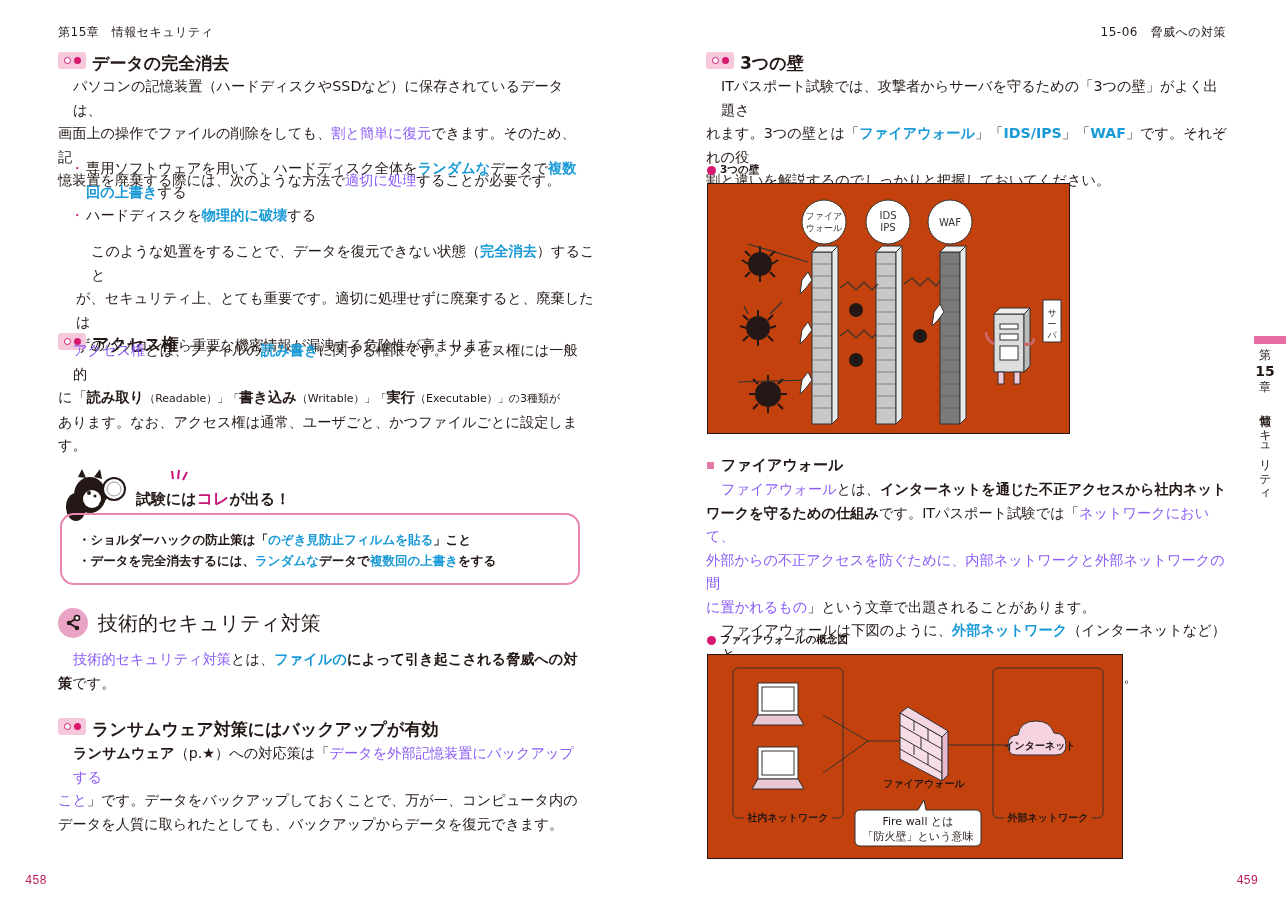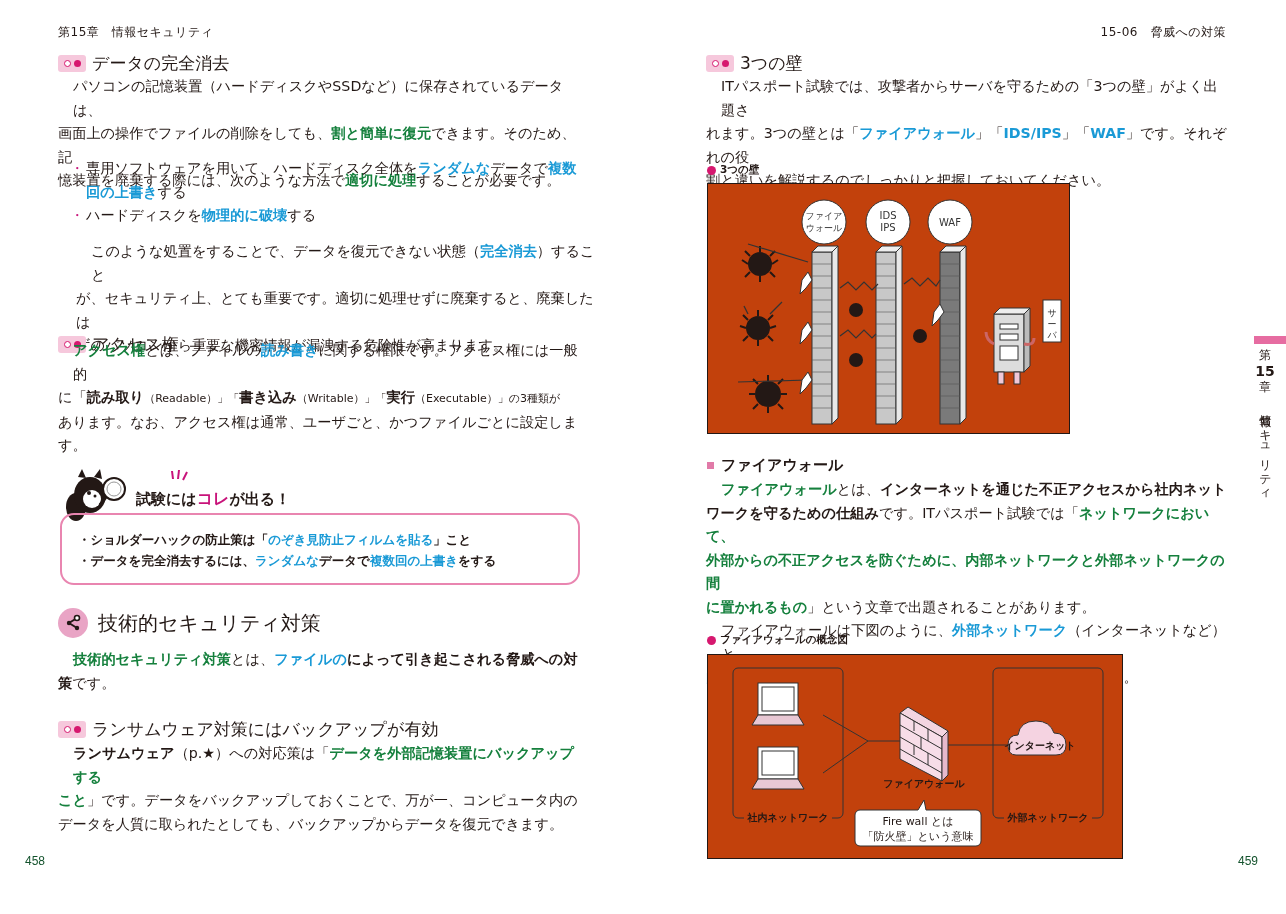--- a/index.html
+++ b/index.html
@@ -4,32 +4,32 @@
   <style>
     * { margin: 0; padding: 0; box-sizing: border-box; }
     html, body { width: 1286px; height: 914px; background: #ffffff; overflow: hidden; }
     body { font-family: "DejaVu Sans", "Liberation Sans", sans-serif; color: #231815; position: relative; }
     .page { position: absolute; top: 0; height: 914px; }
     .left { left: 0; width: 643px; }
     .right { left: 643px; width: 643px; }
     .running { position: absolute; top: 24px; font-size: 12px; color: #231815; letter-spacing: 0.5px; }
     .running.l { left: 58px; }
     .running.r { right: 60px; }
-    .pnum { position: absolute; top: 854px; font-family: Liberation Sans, sans-serif; font-size: 12px; color: #14532d; }
+    .pnum { position: absolute; top: 874px; font-family: Liberation Mono, monospace; font-size: 12px; color: #be185d; }
     .pnum.l { left: 25px; }
     .pnum.r { right: 28px; }
 
-    .h2 { position: absolute; display: flex; align-items: center; font-size: 17px; font-weight: normal; color: #231815; }
+    .h2 { position: absolute; display: flex; font-size: 17px; font-weight: bold; color: #231815; }
     .badge { display: inline-flex; align-items: center; justify-content: center; gap: 3px; width: 28px; height: 17px; background: #f6c8dc; border-radius: 3px; margin-right: 6px; }
     .badge .o { width: 7px; height: 7px; border-radius: 50%; border: 1.6px solid #d6186f; background: #fff; }
     .badge .d { width: 7px; height: 7px; border-radius: 50%; background: #d6186f; }
 
     .para { position: absolute; font-size: 14.2px; line-height: 23.5px; color: #231815; }
     .indent { padding-left: 15px; }
-    .mg { color: #15803d; font-weight: bold; }
+    .mg { color: #8b5cf6; font-weight: normal; }
     .cy { color: #1a9ad6; font-weight: bold; }
     .bk { font-weight: bold; }
     .small { font-size: 11px; }
 
     .bullets { position: absolute; font-size: 14.2px; line-height: 23.5px; }
     .bullets li { list-style: none; position: relative; padding-left: 12px; }
     .bullets li::before { content: "・"; position: absolute; left: -4px; color: #c8137a; }
 
     .tip-head { position: absolute; left: 62px; top: 465px; width: 300px; height: 55px; }
     .mascot { position: absolute; left: 0; top: 0; }

